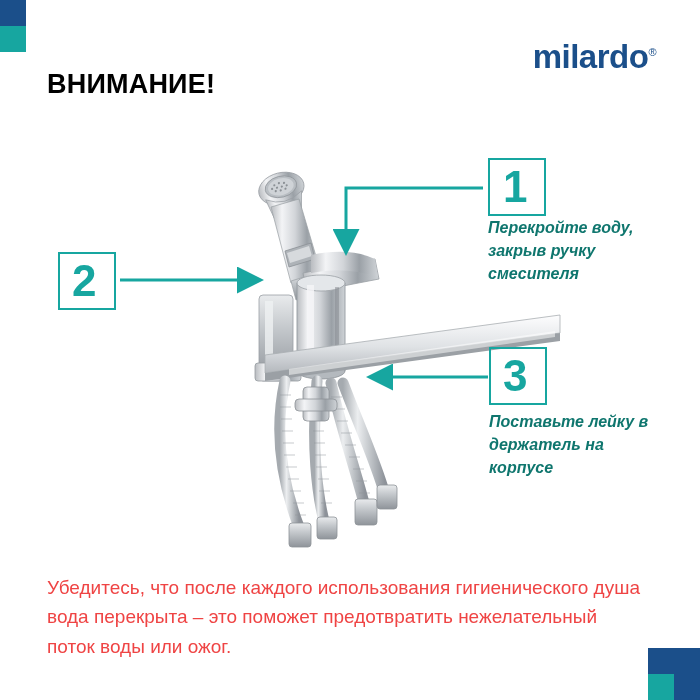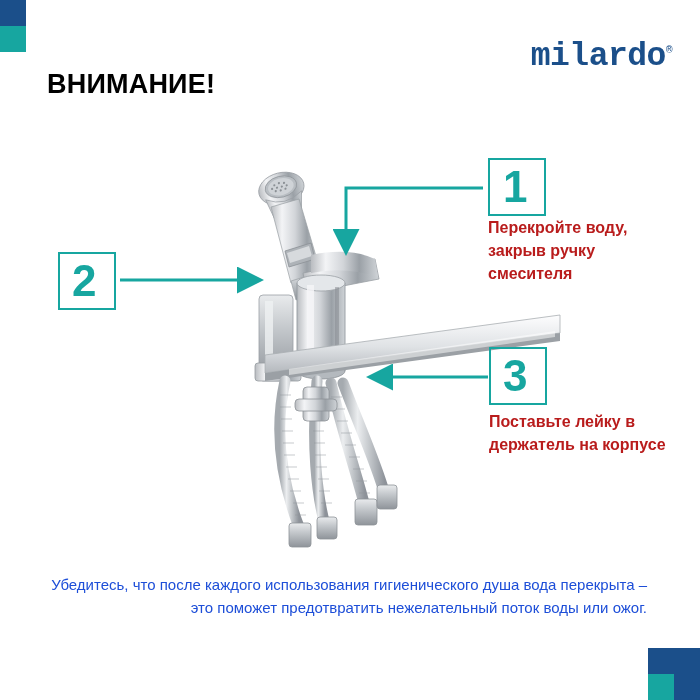--- a/index.html
+++ b/index.html
@@ -26,27 +26,27 @@
   }
   .tl-dark  { left: 0;   top: 0;    width: 26px; height: 26px; background: #1b4f8a; }
   .tl-teal  { left: 0;   top: 26px; width: 26px; height: 26px; background: #17a6a0; }
   .br-dark1 { right: 26px; bottom: 26px; width: 26px; height: 26px; background: #1b4f8a; }
   .br-dark2 { right: 0;   bottom: 0;  width: 26px; height: 52px; background: #1b4f8a; }
   .br-teal2 { right: 26px; bottom: 0;  width: 26px; height: 26px; background: #17a6a0; }
 
   
   .logo {
     position: absolute;
-    right: 28px;
+    right: 44px;
     top: 38px;
     font-size: 33px;
     font-weight: bold;
     color: #1b4f8a;
     letter-spacing: -0.5px;
-    font-family: Liberation Mono, monospace;
+    font-family: Liberation Sans, sans-serif;
   }
   .logo .reg {
     font-size: 11px;
     vertical-align: super;
     font-weight: normal;
   }
 
   
   .attention {
     position: absolute;
@@ -78,44 +78,44 @@
   }
   .num-box {
     position: absolute;
     border: 2px solid #17a6a0;
     box-sizing: border-box;
   }
   .callout-text {
     position: absolute;
     font-size: 16px;
     font-weight: bold;
-    color: #b91c1c;
+    color: #0f766e;
     line-height: 1.45;
+    font-style: italic;
   }
 
   
   .svg-layer {
     position: absolute;
     left: 0;
     top: 0;
     width: 700px;
     height: 700px;
     pointer-events: none;
   }
 
   
   .footer {
     position: absolute;
     left: 47px;
     top: 573px;
     width: 600px;
-    font-size: 15px;
-    color: #1d4ed8;
+    font-size: 19px;
+    color: #ef4444;
     line-height: 1.55;
-    text-align: right;
   }
 
   
   .product {
     position: absolute;
     left: 225px;
     top: 155px;
     width: 340px;
     height: 410px;
   }

